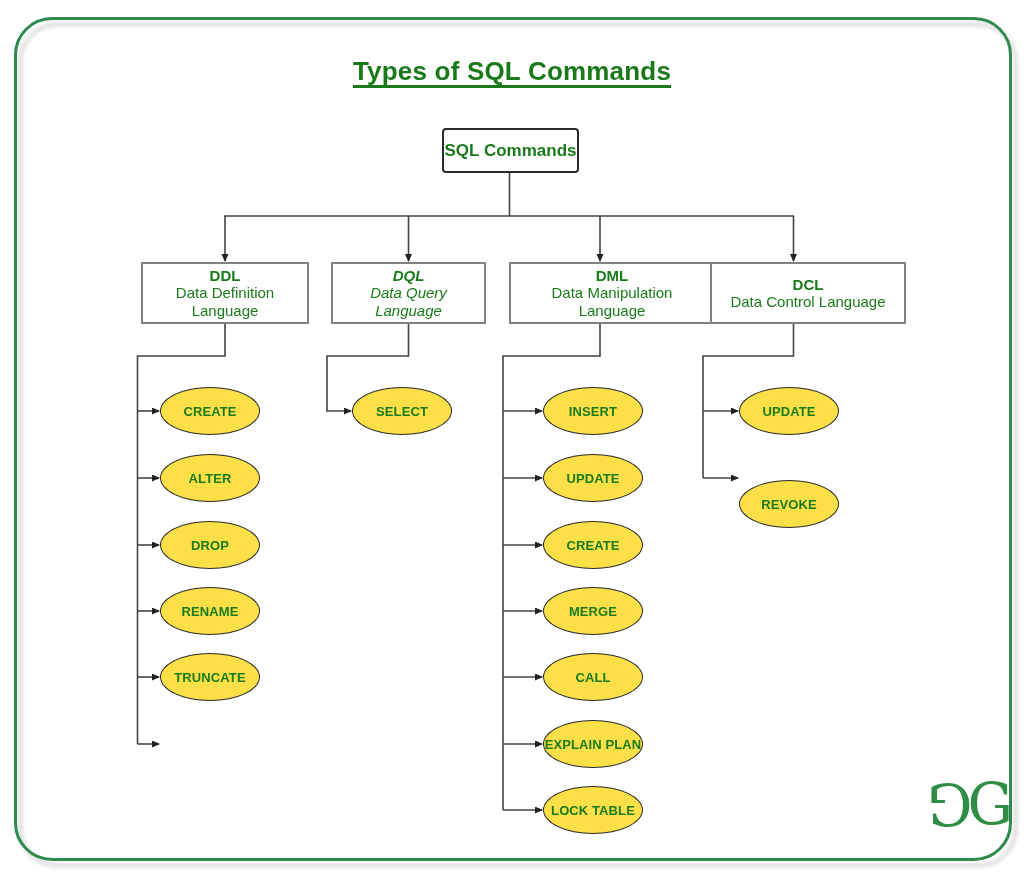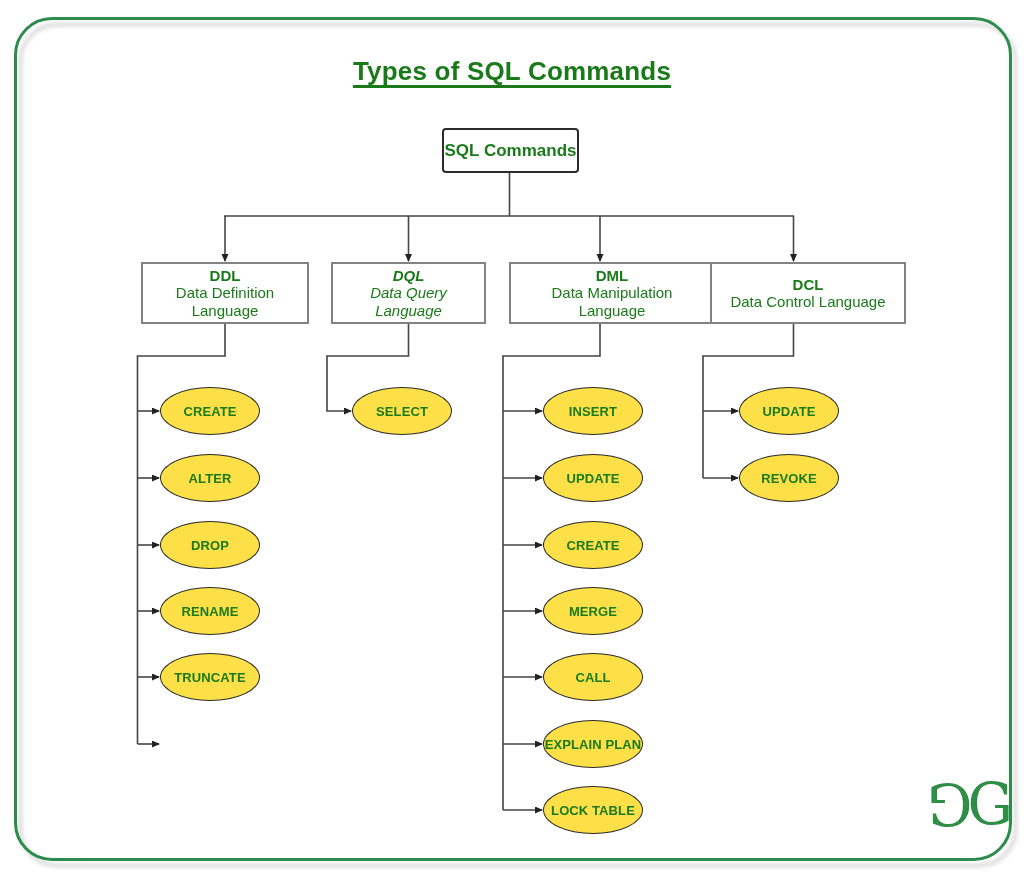--- a/index.html
+++ b/index.html
@@ -136,19 +136,19 @@
 
   <div class="leaf" style="left:543px;top:387px">INSERT</div>
   <div class="leaf" style="left:543px;top:454px">UPDATE</div>
   <div class="leaf" style="left:543px;top:521px">CREATE</div>
   <div class="leaf" style="left:543px;top:587px">MERGE</div>
   <div class="leaf" style="left:543px;top:653px">CALL</div>
   <div class="leaf" style="left:543px;top:720px">EXPLAIN PLAN</div>
   <div class="leaf" style="left:543px;top:786px">LOCK TABLE</div>
 
   <div class="leaf" style="left:739px;top:387px">UPDATE</div>
-  <div class="leaf" style="left:739px;top:454px">REVOKE</div>
+  <div class="leaf" style="left:739px;top:480px">REVOKE</div>
 
   <div class="logo">
     <span class="g-flip">G</span><span>G</span>
   </div>
 
 </div>
 
 </body></html>

